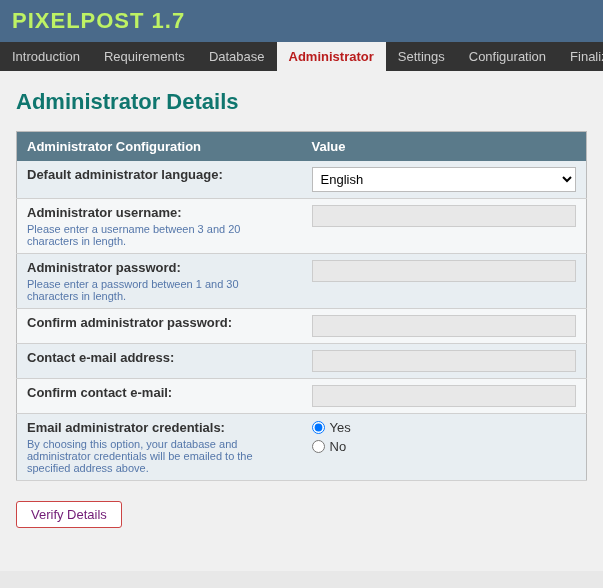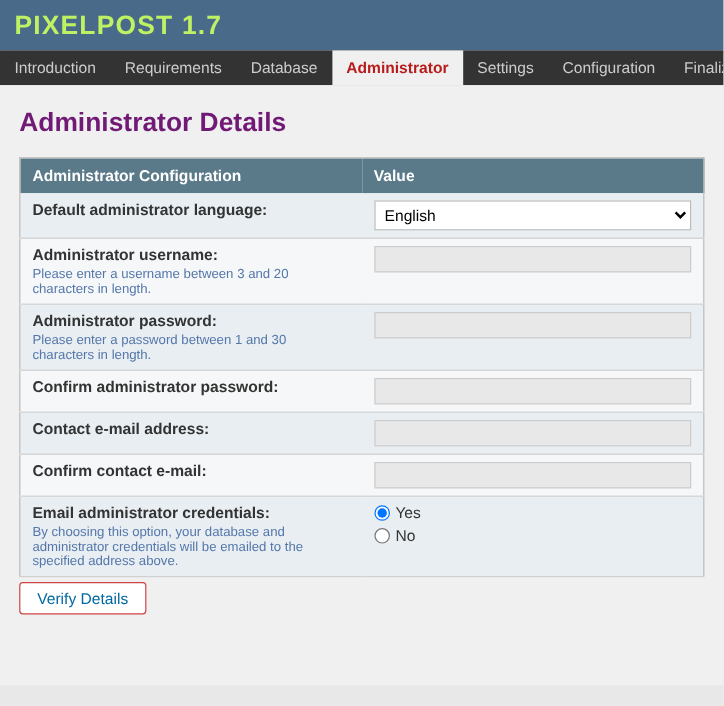--- a/index.html
+++ b/index.html
@@ -44,21 +44,21 @@
     
     .main {
       background: #f0f0f0;
       padding: 18px 16px 24px 16px;
       min-height: 500px;
     }
 
     .page-title {
       font-size: 22px;
       font-weight: bold;
-      color: #701a75;
+      color: #0f766e;
       margin-bottom: 16px;
     }
 
     
     .config-table {
       width: 100%;
       border-collapse: collapse;
       border: 1px solid #bbb;
     }
     .config-table th {
@@ -120,25 +120,25 @@
     .radio-label {
       display: flex;
       align-items: center;
       gap: 5px;
       font-weight: normal;
       color: #333;
     }
 
     
     .verify-btn {
-      margin-top: 4px;
+      margin-top: 20px;
       padding: 5px 14px;
       background: #fff;
       border: 1px solid #cc4444;
-      color: #0369a1;
+      color: #701a75;
       font-size: 13px;
       cursor: pointer;
       border-radius: 3px;
     }
   </style>
 </head>
 <body>
 
 <div>
   <div class="header">

